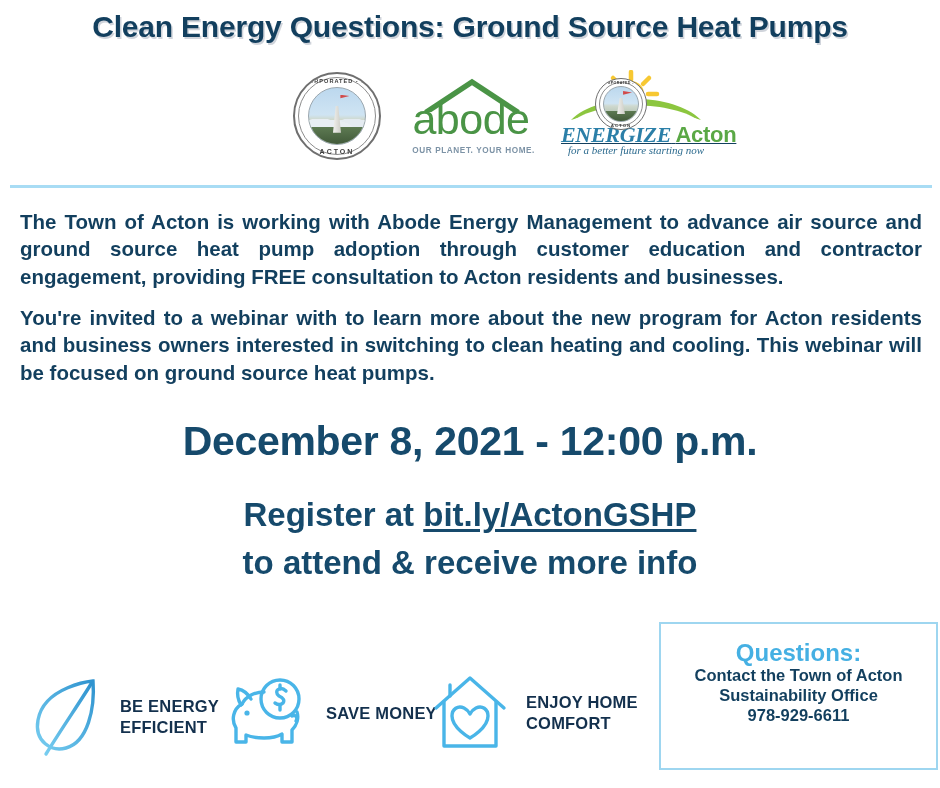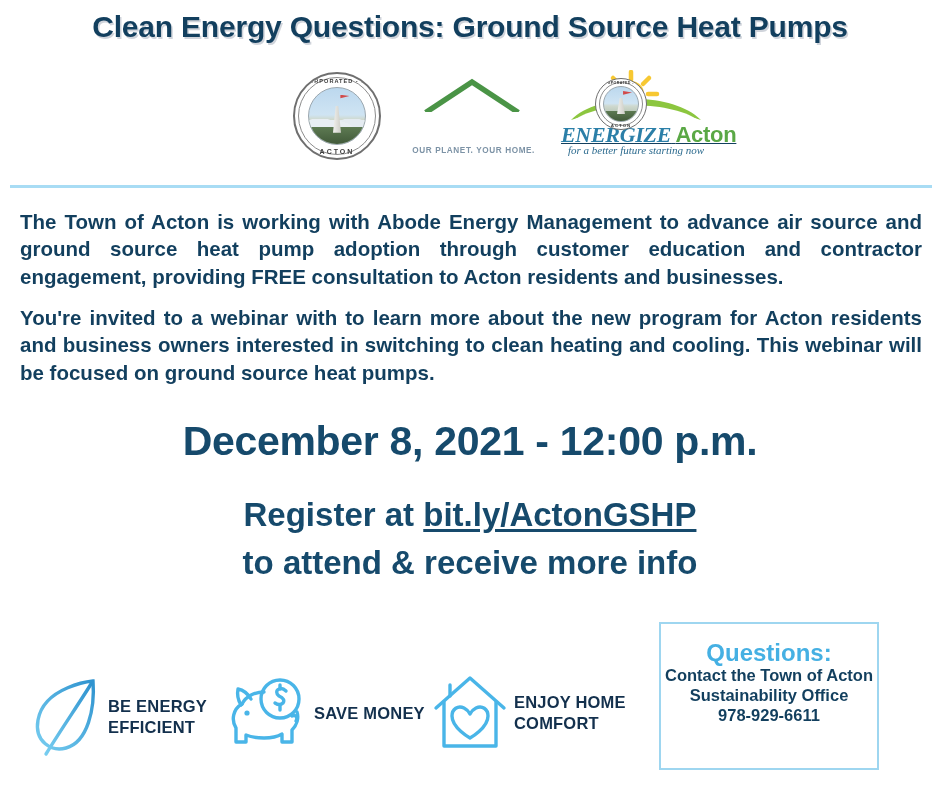--- a/index.html
+++ b/index.html
@@ -254,40 +254,40 @@
     font-size: 33px;
     font-weight: bold;
     color: #164a6c;
   }
 
   
   .benefit {
     position: absolute;
     display: flex;
     align-items: center;
-    gap: 4px;
+    gap: 16px;
   }
   .benefit .b-label {
     font-size: 16.5px;
     font-weight: bold;
     line-height: 1.25;
     color: #13304d;
     letter-spacing: 0.2px;
     white-space: pre-line;
   }
   #benefit-energy   { top: 676px; left: 30px; }
   #benefit-money    { top: 672px; left: 228px; }
   #benefit-comfort  { top: 672px; left: 430px; }
 
   
   .q-box {
     position: absolute;
     top: 622px;
     left: 659px;
-    width: 220px;
+    width: 279px;
     height: 148px;
     border: 2px solid #9ed6f0;
     box-sizing: border-box;
     background: #ffffff;
     text-align: center;
     padding-top: 16px;
   }
   .q-title {
     font-size: 24px;
     font-weight: bold;
@@ -317,20 +317,21 @@
       <div class="flag"></div>
     </div>
     <div class="txt-top">INCORPORATED - 1735</div>
     <div class="txt-bot">ACTON</div>
   </div>
 
   <div class="abode">
     <svg class="roof" viewBox="0 0 96 34">
       <polyline points="4,33 48,4 92,33" fill="none" stroke="#4a9446" stroke-width="5.5" stroke-linecap="square" stroke-linejoin="miter"></polyline>
     </svg>
+    <div class="word">abode</div>
     <div class="tag">OUR PLANET. YOUR HOME.</div>
   </div>
 
   <div class="energize">
     <svg class="art" width="134" height="56" viewBox="0 0 134 56">
       <g fill="#f7c832">
         <circle cx="62" cy="24" r="13"></circle>
         <g stroke="#f7c832" stroke-width="4.5" stroke-linecap="round">
           <line x1="62" y1="2" x2="62" y2="10"></line>
           <line x1="44" y1="8" x2="50" y2="14"></line>

